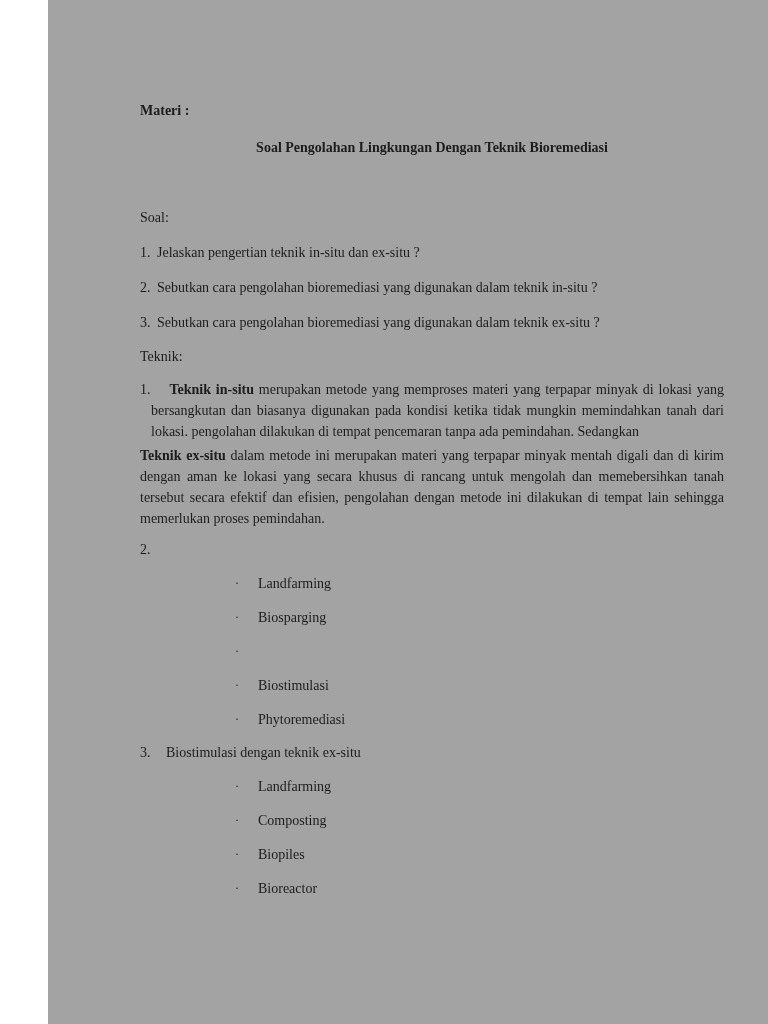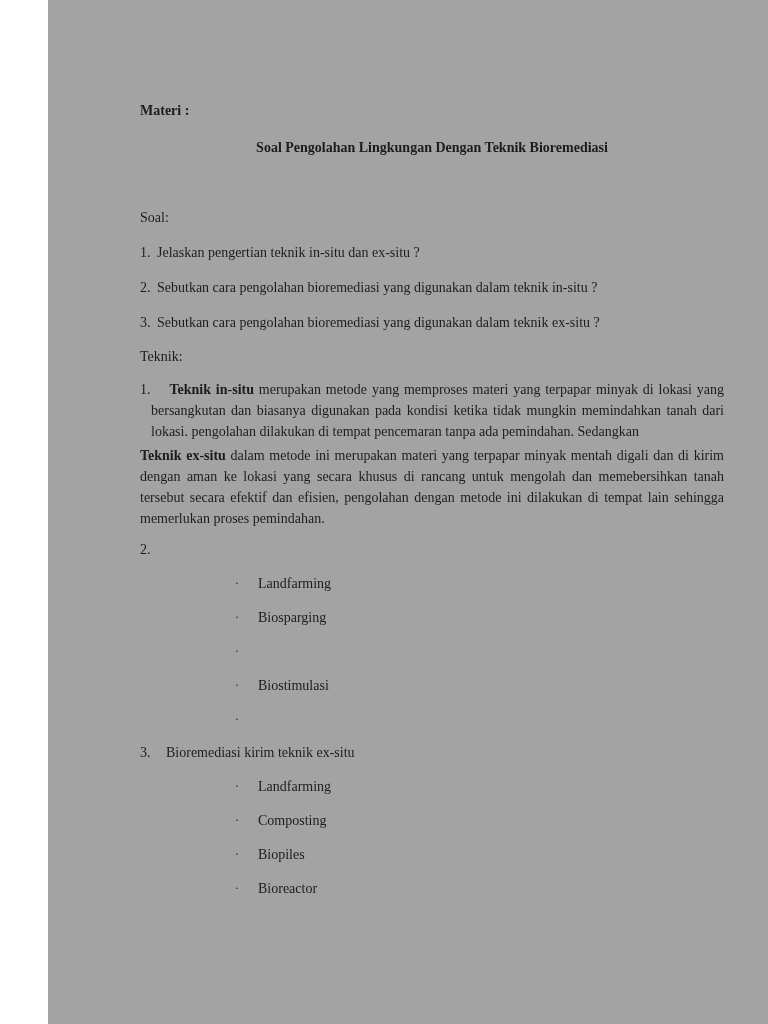--- a/index.html
+++ b/index.html
@@ -109,25 +109,26 @@
     </div>
     <div class="bullet">
       <span class="dot">·</span>
     </div>
     <div class="bullet">
       <span class="dot">·</span>
       <span class="label">Biostimulasi</span>
     </div>
     <div class="bullet">
       <span class="dot">·</span>
+      <span class="label">Phytoremediasi</span>
     </div>
 
     <div class="ans-head head3">
       <span class="num">3.</span>
-      <span>Bioremediasi kirim teknik ex-situ</span>
+      <span>Biostimulasi dengan teknik ex-situ</span>
     </div>
 
     <div class="bullet">
       <span class="dot">·</span>
       <span class="label">Landfarming</span>
     </div>
     <div class="bullet">
       <span class="dot">·</span>
       <span class="label">Composting</span>
     </div>

